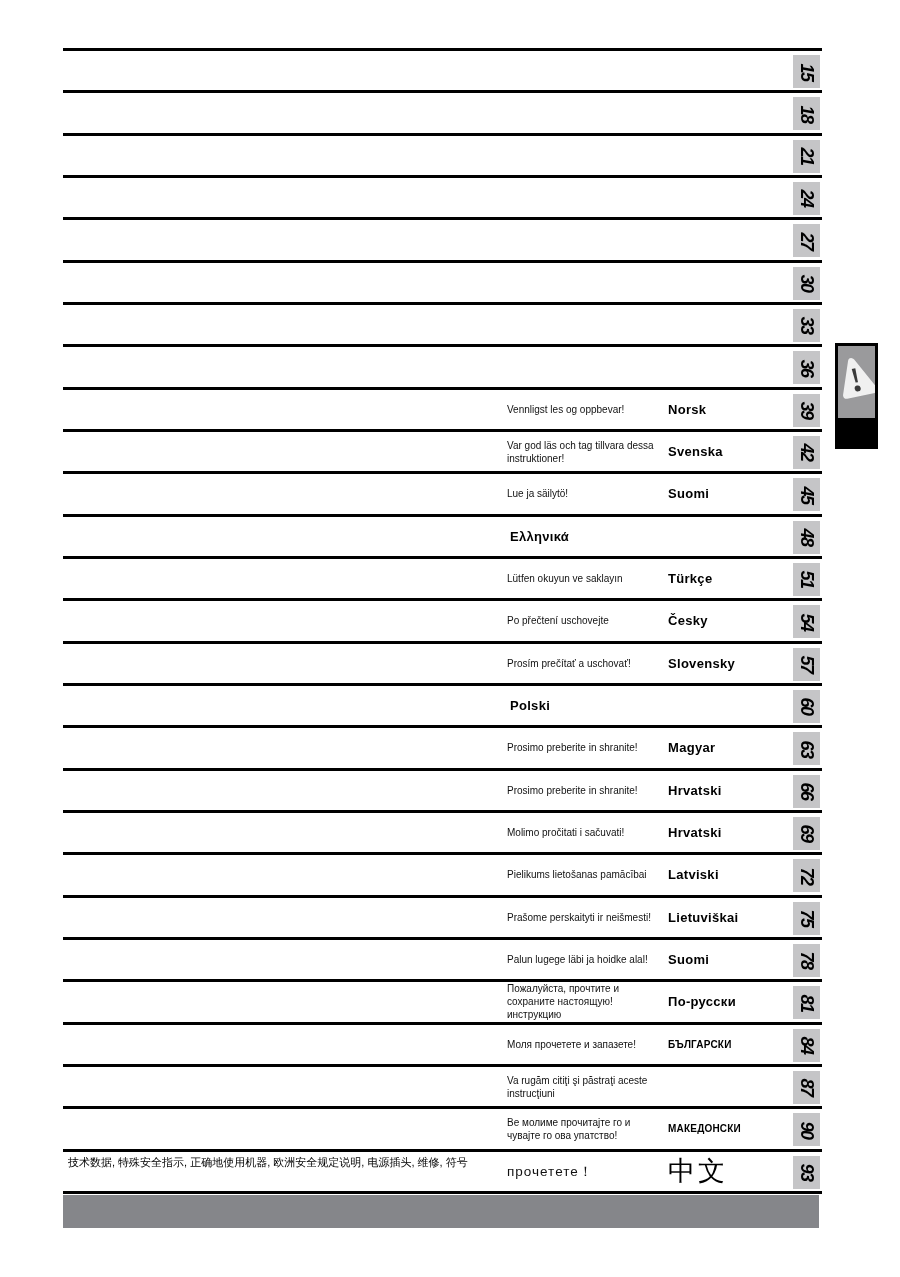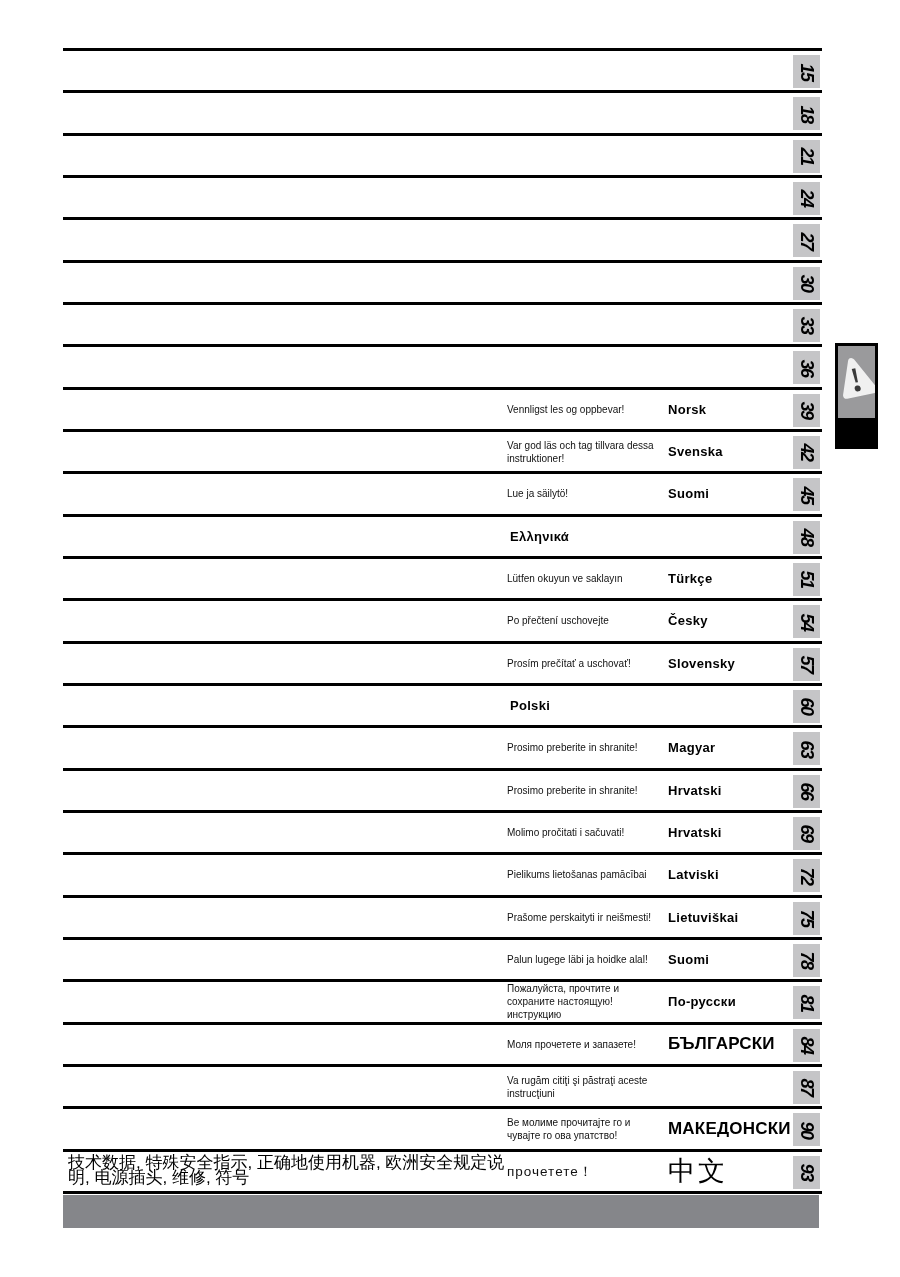--- a/index.html
+++ b/index.html
@@ -19,38 +19,38 @@
   }
   .row {
     position:relative;
     display:flex;
     height:42.33px;
     border-top:3px solid #000;
     box-sizing:border-box;
   }
   .cell-left {
     flex:none; width:444px;
-    font-size:17px; line-height:15.5px;
+    font-size:11px; line-height:15.5px;
     padding:3px 0 0 5px; box-sizing:border-box;
   }
   .cell-text {
     flex:none; width:158px;
     font-size:10px; line-height:13px;
     display:flex; align-items:center;
     color:#111;
   }
   .cell-text.cjk-text { font-size:13.5px; letter-spacing:1px; }
   .cell-lang {
     flex:none; width:128px;
     display:flex; align-items:center;
     padding-left:3px; box-sizing:border-box;
     font-weight:bold; font-size:13px; letter-spacing:0.3px;
     white-space:nowrap;
   }
-  .cell-lang.lang-caps { font-size:17px; letter-spacing:0.2px; }
+  .cell-lang.lang-caps { font-size:10px; letter-spacing:0.2px; }
   .cell-lang.lang-cjk  { font-weight:normal; font-size:27px; letter-spacing:3px; }
 
   .tab {
     position:absolute; right:2px; top:4px;
     width:27px; height:33px;
     background:#c5c5c7;
     display:flex; align-items:center; justify-content:center;
     overflow:hidden;
   }
   .tab span {

